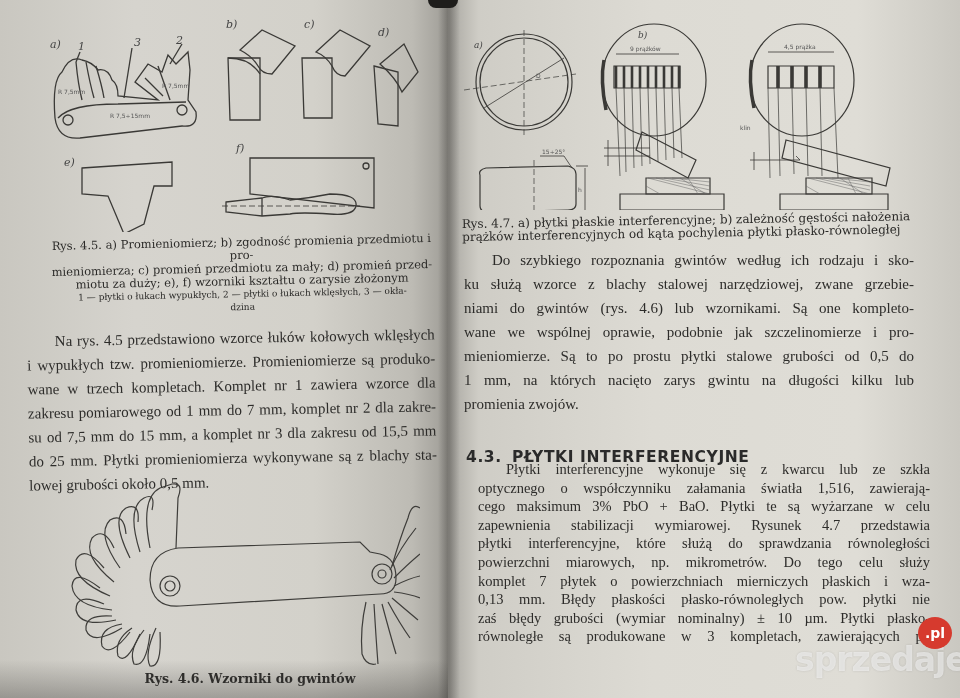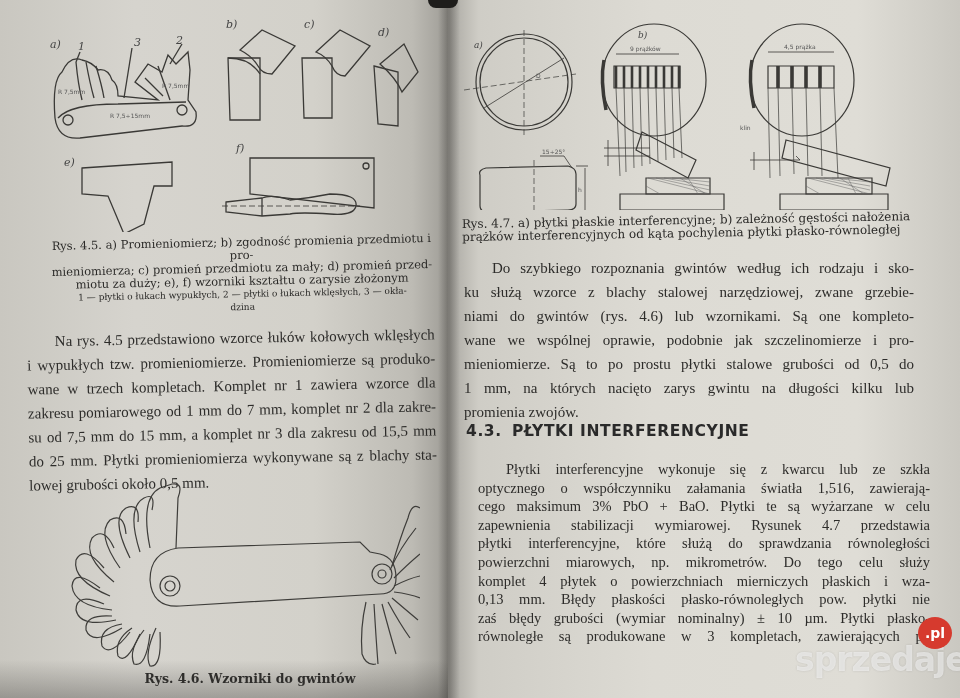--- a/index.html
+++ b/index.html
@@ -39,21 +39,21 @@
     position:absolute; color:#2d2c2a; font-size:15px; line-height:24px;
     font-family:"Liberation Serif", serif; text-align:justify;
   }
   .body-text .line { display:block; white-space:nowrap; text-align:justify; text-align-last:justify; }
   .body-text .line.last { text-align-last:left; }
   .indent { padding-left:28px; }
   .heading {
     position:absolute; color:#2a2a2a; font-family:"DejaVu Sans", sans-serif;
     font-weight:bold; font-size:15.5px; letter-spacing:0.6px;
   }
-  .heading .num { display:inline-block; width:46px; }
+  .heading .num { display:inline-block; width:46px;margin-top:26px; }
   .lbl { font-family:"DejaVu Serif", serif; font-style:italic; fill:#444; font-size:11px; }
   .tiny { font-family:"DejaVu Sans", sans-serif; fill:#555; font-size:6px; }
   .watermark {
     position:absolute; left:795px; top:640px; height:44px;
     font-family:"DejaVu Sans", sans-serif; font-weight:bold; font-size:33px;
     color:rgba(255,255,255,0.55); letter-spacing:-1px;
     text-shadow:0 0 2px rgba(120,120,120,0.3);
   }
   .wm-badge {
     position:absolute; left:918px; top:617px; width:34px; height:32px;
@@ -230,42 +230,42 @@
     <text class="tiny" x="180" y="31">9 prążków</text>
     <text class="tiny" x="334" y="29">4,5 prążka</text>
     <text class="tiny" x="290" y="110">klin</text>
   </svg>
 
   <div class="caption" style="left:462px;top:214px;width:460px;text-align:left;font-size:12px;transform:rotate(-1deg);">
     <div>Rys. 4.7. a) płytki płaskie interferencyjne; b) zależność gęstości nałożenia</div>
     <div>prążków interferencyjnych od kąta pochylenia płytki płasko-równoległej</div>
   </div>
 
-  <div class="body-text" style="left:464px;top:256px;width:450px;">
+  <div class="body-text" style="left:464px;top:248px;width:450px;">
     <span class="line indent">Do szybkiego rozpoznania gwintów według ich rodzaju i sko-</span>
     <span class="line">ku służą wzorce z blachy stalowej narzędziowej, zwane grzebie-</span>
     <span class="line">niami do gwintów (rys. 4.6) lub wzornikami. Są one kompleto-</span>
     <span class="line">wane we wspólnej oprawie, podobnie jak szczelinomierze i pro-</span>
     <span class="line">mieniomierze. Są to po prostu płytki stalowe grubości od 0,5 do</span>
     <span class="line">1 mm, na których nacięto zarys gwintu na długości kilku lub</span>
     <span class="line last">promienia zwojów.</span>
   </div>
 
   <div class="heading" style="left:466px;top:422px;">
     <span class="num">4.3.</span><span>PŁYTKI INTERFERENCYJNE</span>
   </div>
 
   <div class="body-text" style="left:466px;top:460px;width:452px;line-height:18.6px;font-size:14.5px;margin-left:12px;">
     <span class="line indent">Płytki interferencyjne wykonuje się z kwarcu lub ze szkła</span>
     <span class="line">optycznego o współczynniku załamania światła 1,516, zawierają-</span>
     <span class="line">cego maksimum 3% PbO + BaO. Płytki te są wyżarzane w celu</span>
     <span class="line">zapewnienia stabilizacji wymiarowej. Rysunek 4.7 przedstawia</span>
     <span class="line">płytki interferencyjne, które służą do sprawdzania równoległości</span>
     <span class="line">powierzchni miarowych, np. mikrometrów. Do tego celu służy</span>
-    <span class="line">komplet 4 płytek o powierzchniach mierniczych płaskich i wza-</span>
+    <span class="line">komplet 7 płytek o powierzchniach mierniczych płaskich i wza-</span>
     <span class="line">0,13 mm. Błędy płaskości płasko-równoległych pow. płytki nie</span>
     <span class="line">zaś błędy grubości (wymiar nominalny) ± 10 µm. Płytki płasko-</span>
     <span class="line">równoległe są produkowane w 3 kompletach, zawierających po</span>
   </div>
 
   <div class="bottom-shadow"></div>
 
   <div class="watermark">sprzedajemy</div>
   <div class="wm-badge">.pl</div>
 </div>

